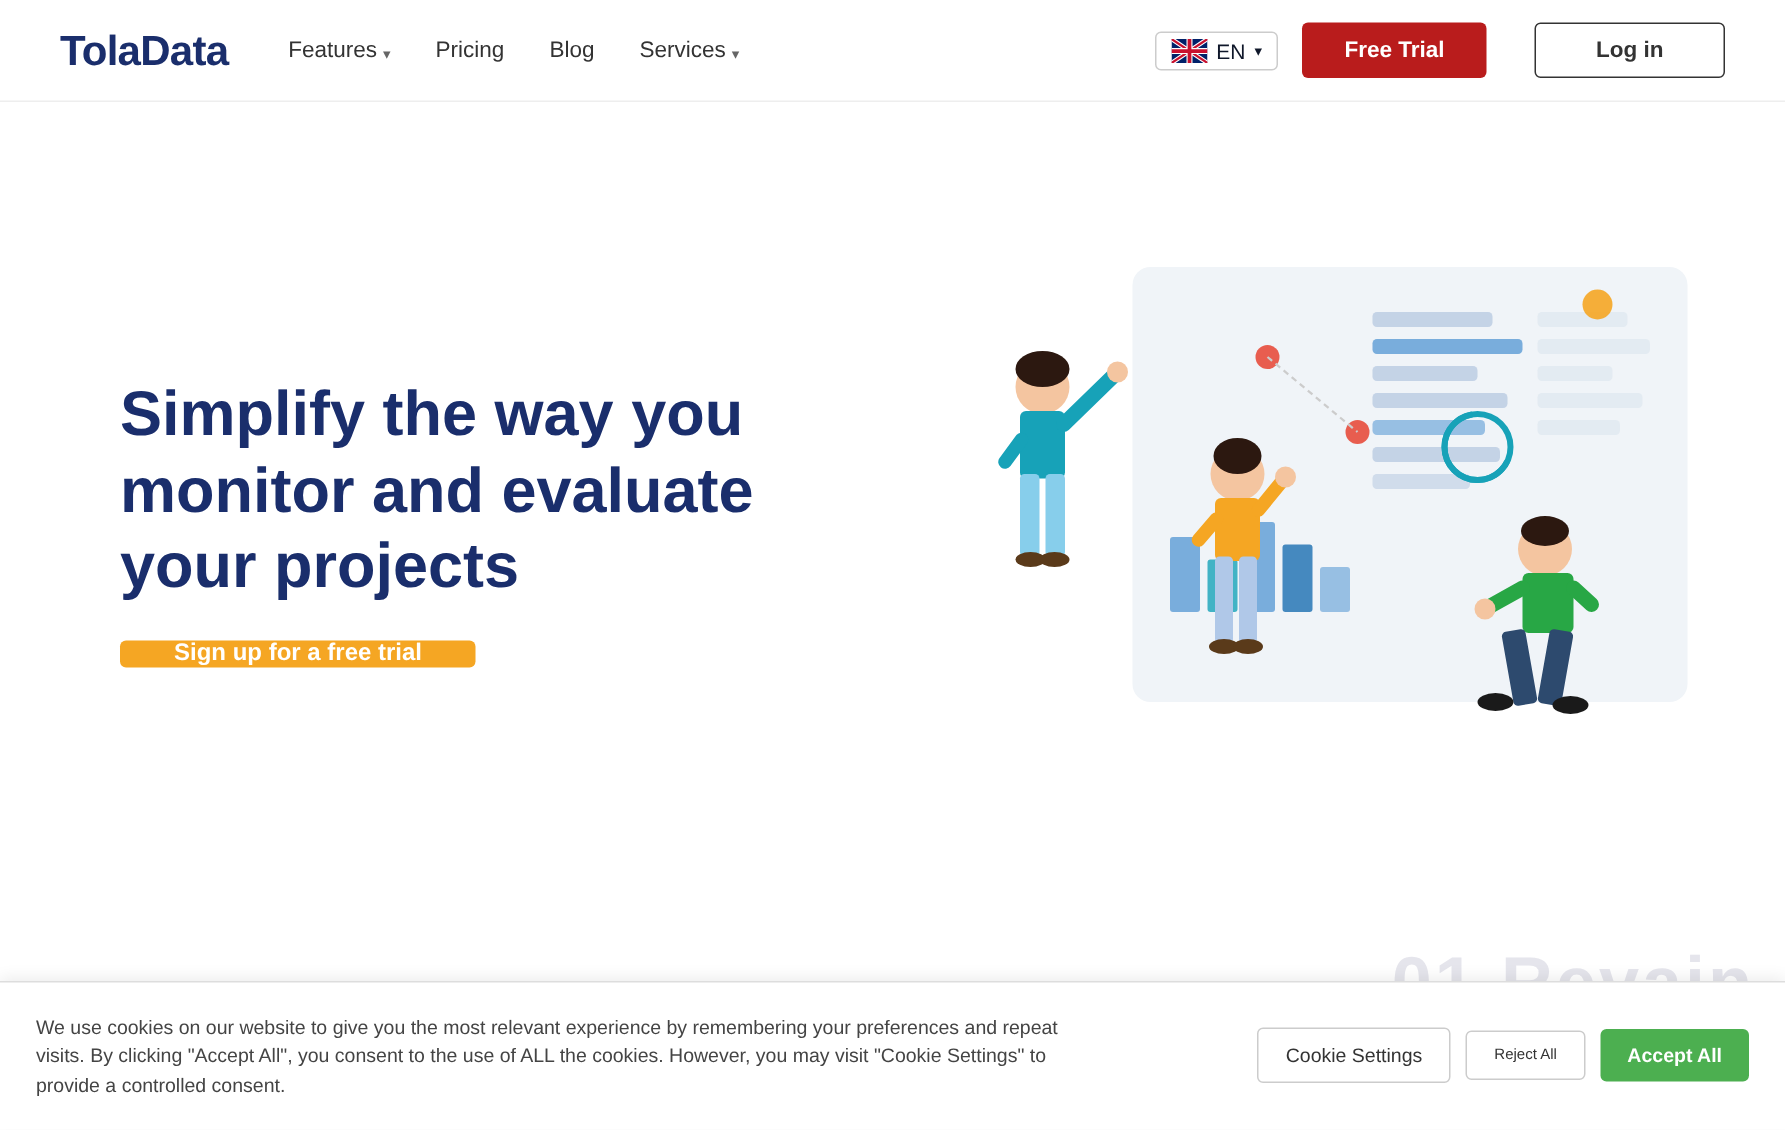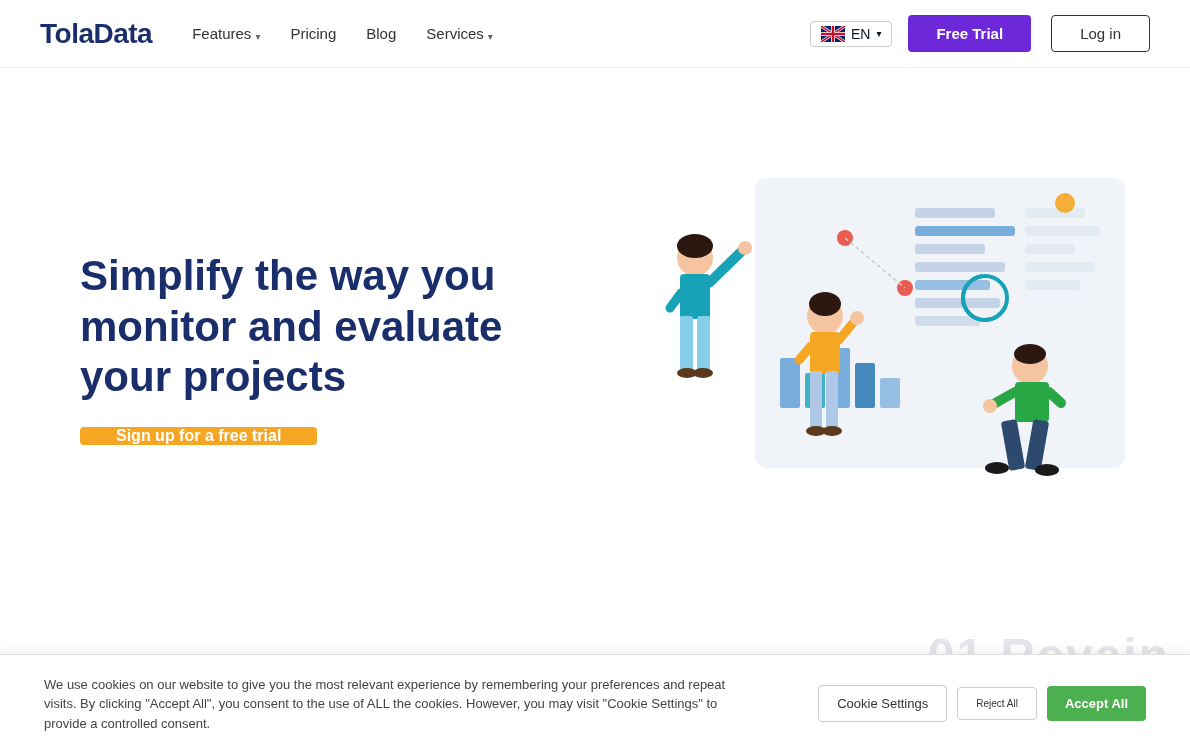--- a/index.html
+++ b/index.html
@@ -50,38 +50,38 @@
       border-radius: 4px;
       padding: 4px 10px;
       gap: 6px;
       cursor: pointer;
       margin-left: auto;
       margin-right: 16px;
       font-size: 14px;
       color: #0f172a;
     }
     .btn-free-trial {
-      background: #6d28d9;
+      background: #b91c1c;
       color: #fff;
       border: none;
       border-radius: 4px;
       padding: 10px 28px;
       font-size: 15px;
       font-weight: 600;
       cursor: pointer;
-      margin-right: 20px;
+      margin-right: 32px;
     }
     .btn-login {
       background: #fff;
       color: #333;
       border: 1.5px solid #333;
       border-radius: 4px;
-      padding: 9px 28px;
+      padding: 9px 40px;
       font-size: 15px;
-      font-weight: 400;
+      font-weight: 700;
       cursor: pointer;
       text-align: right;
     }
 
     
     .hero {
       display: flex;
       align-items: center;
       padding: 60px 60px 60px 80px;
       min-height: 560px;
@@ -127,21 +127,21 @@
     }
 
     
     .cookie-banner {
       position: fixed;
       bottom: 0;
       left: 0;
       right: 0;
       background: #fff;
       border-top: 1px solid #ddd;
-      padding: 20px 44px;
+      padding: 20px 24px;
       display: flex;
       justify-content: space-between;
       z-index: 1000;
       box-shadow: 0 -2px 10px rgba(0,0,0,0.08);
     }
     .cookie-text {
       font-size: 13px;
       color: #444;
       max-width: 700px;
       line-height: 1.5;

